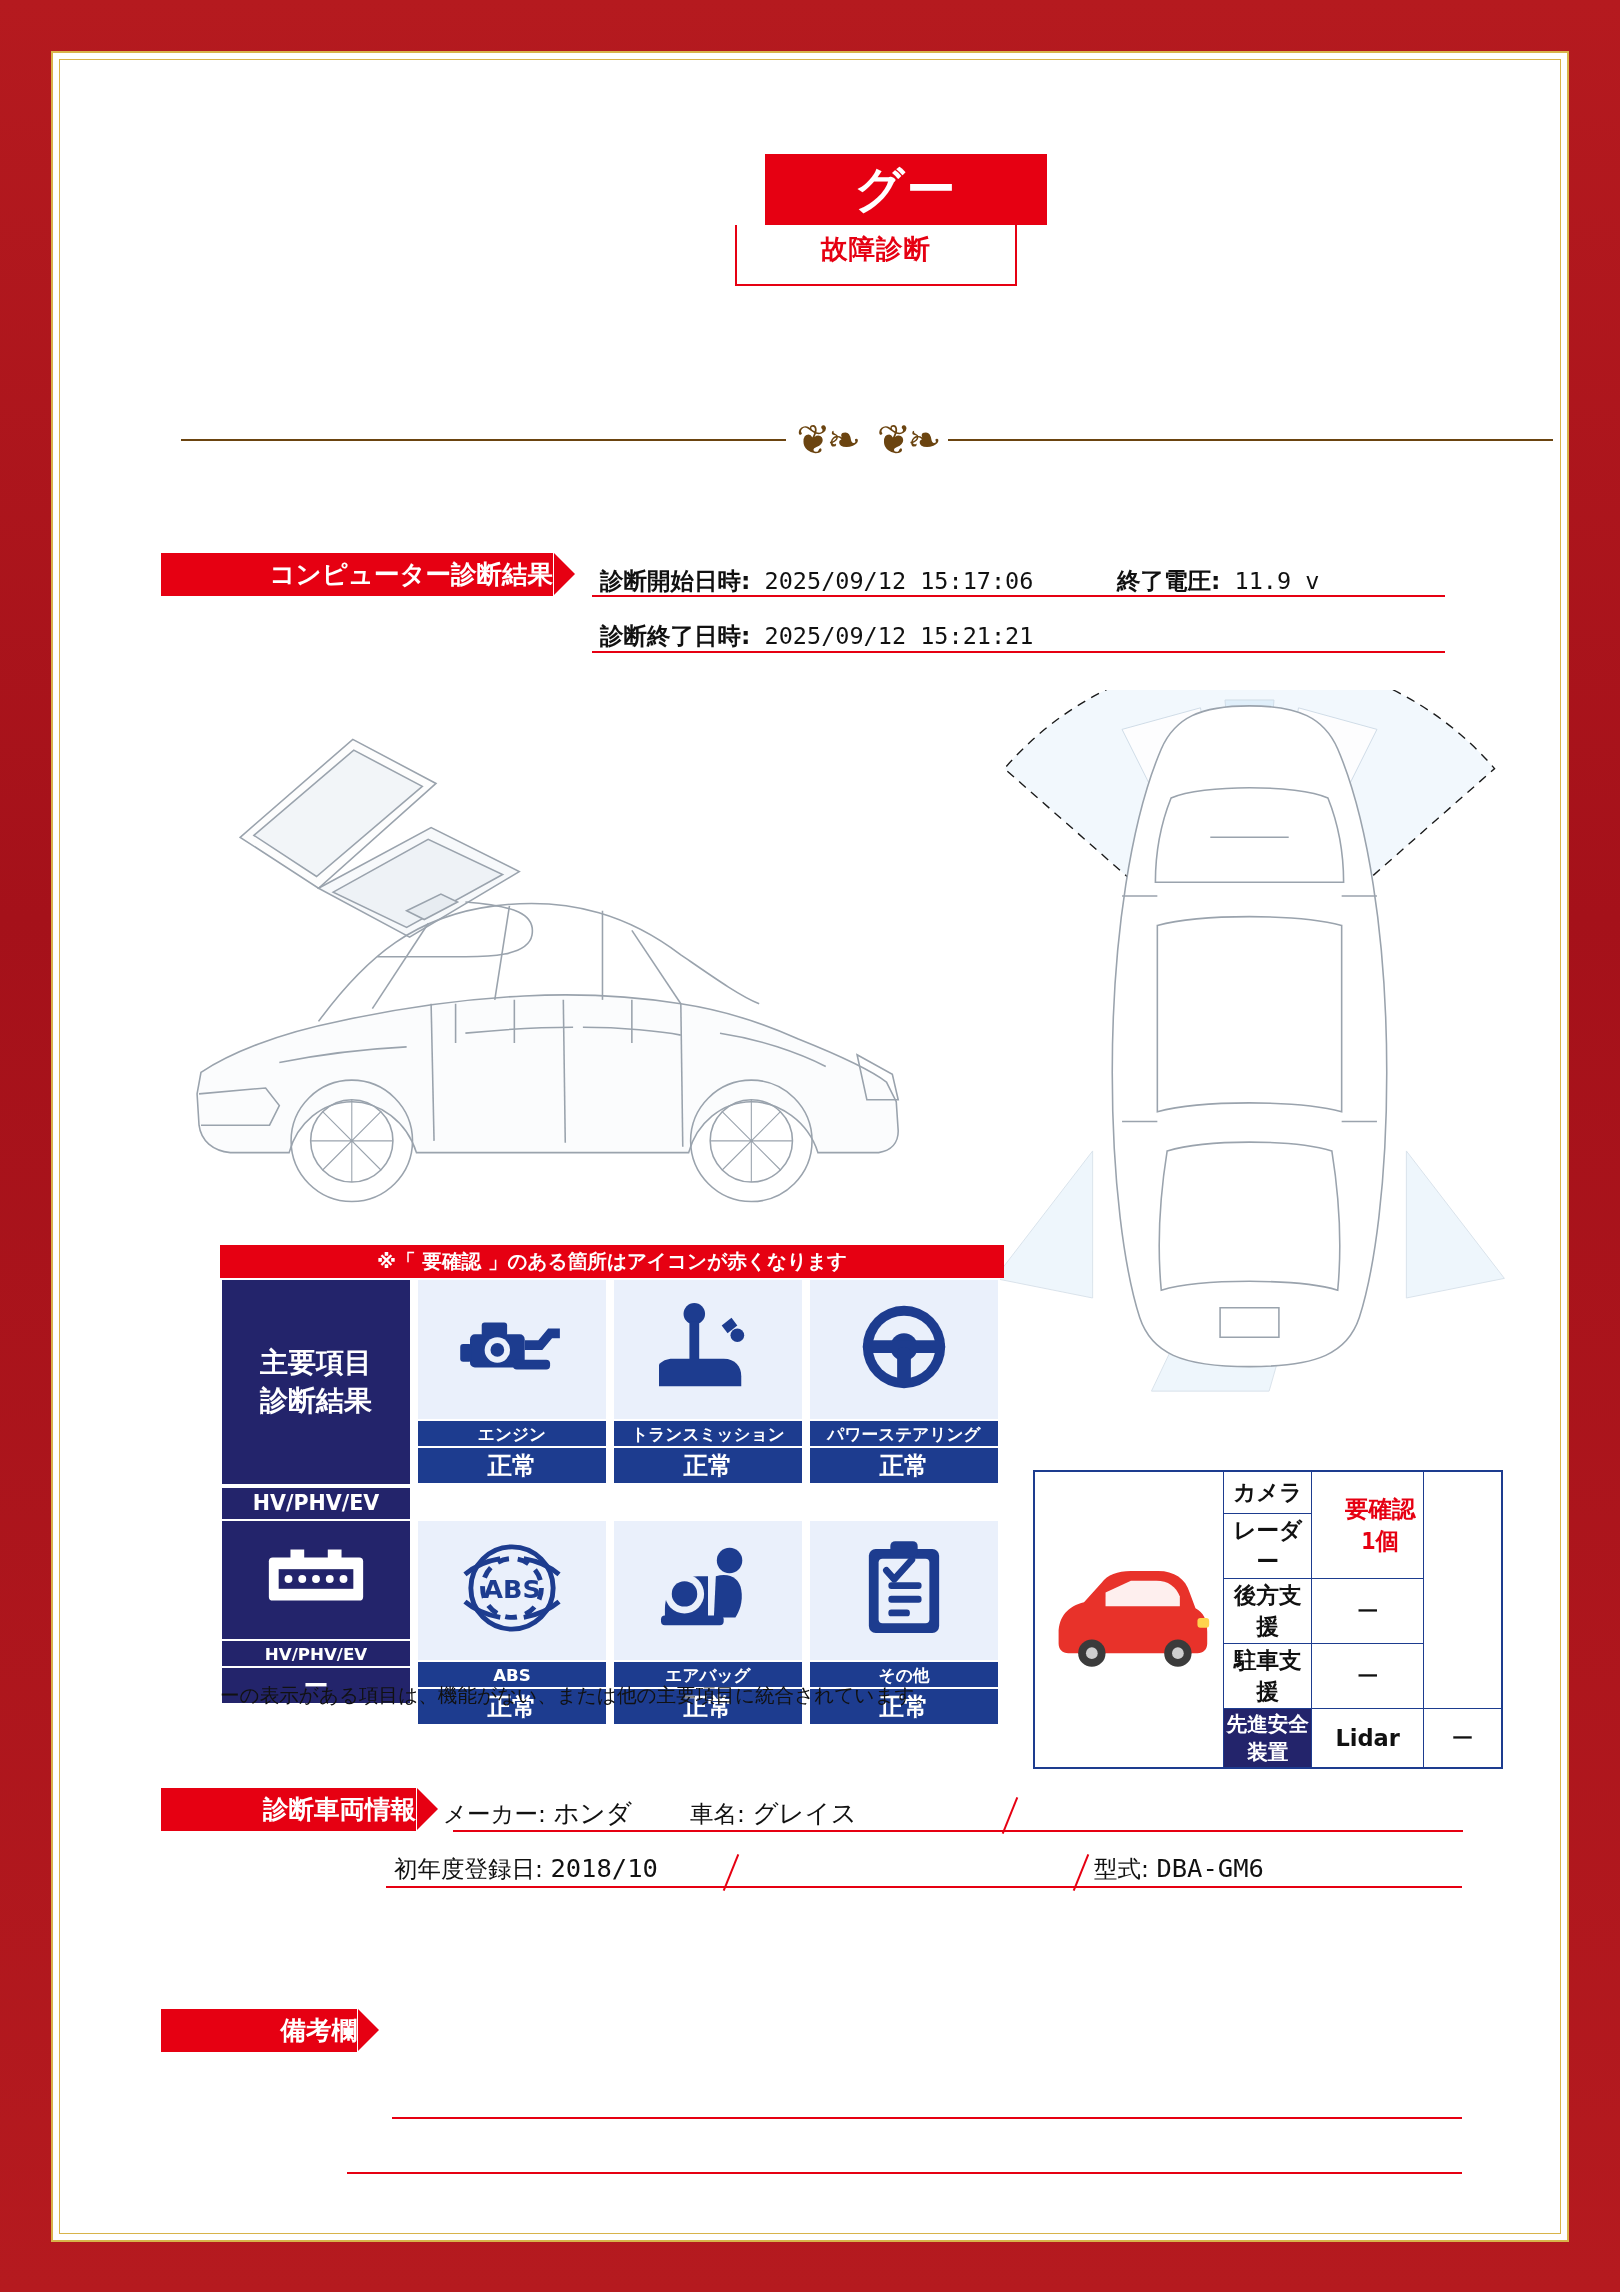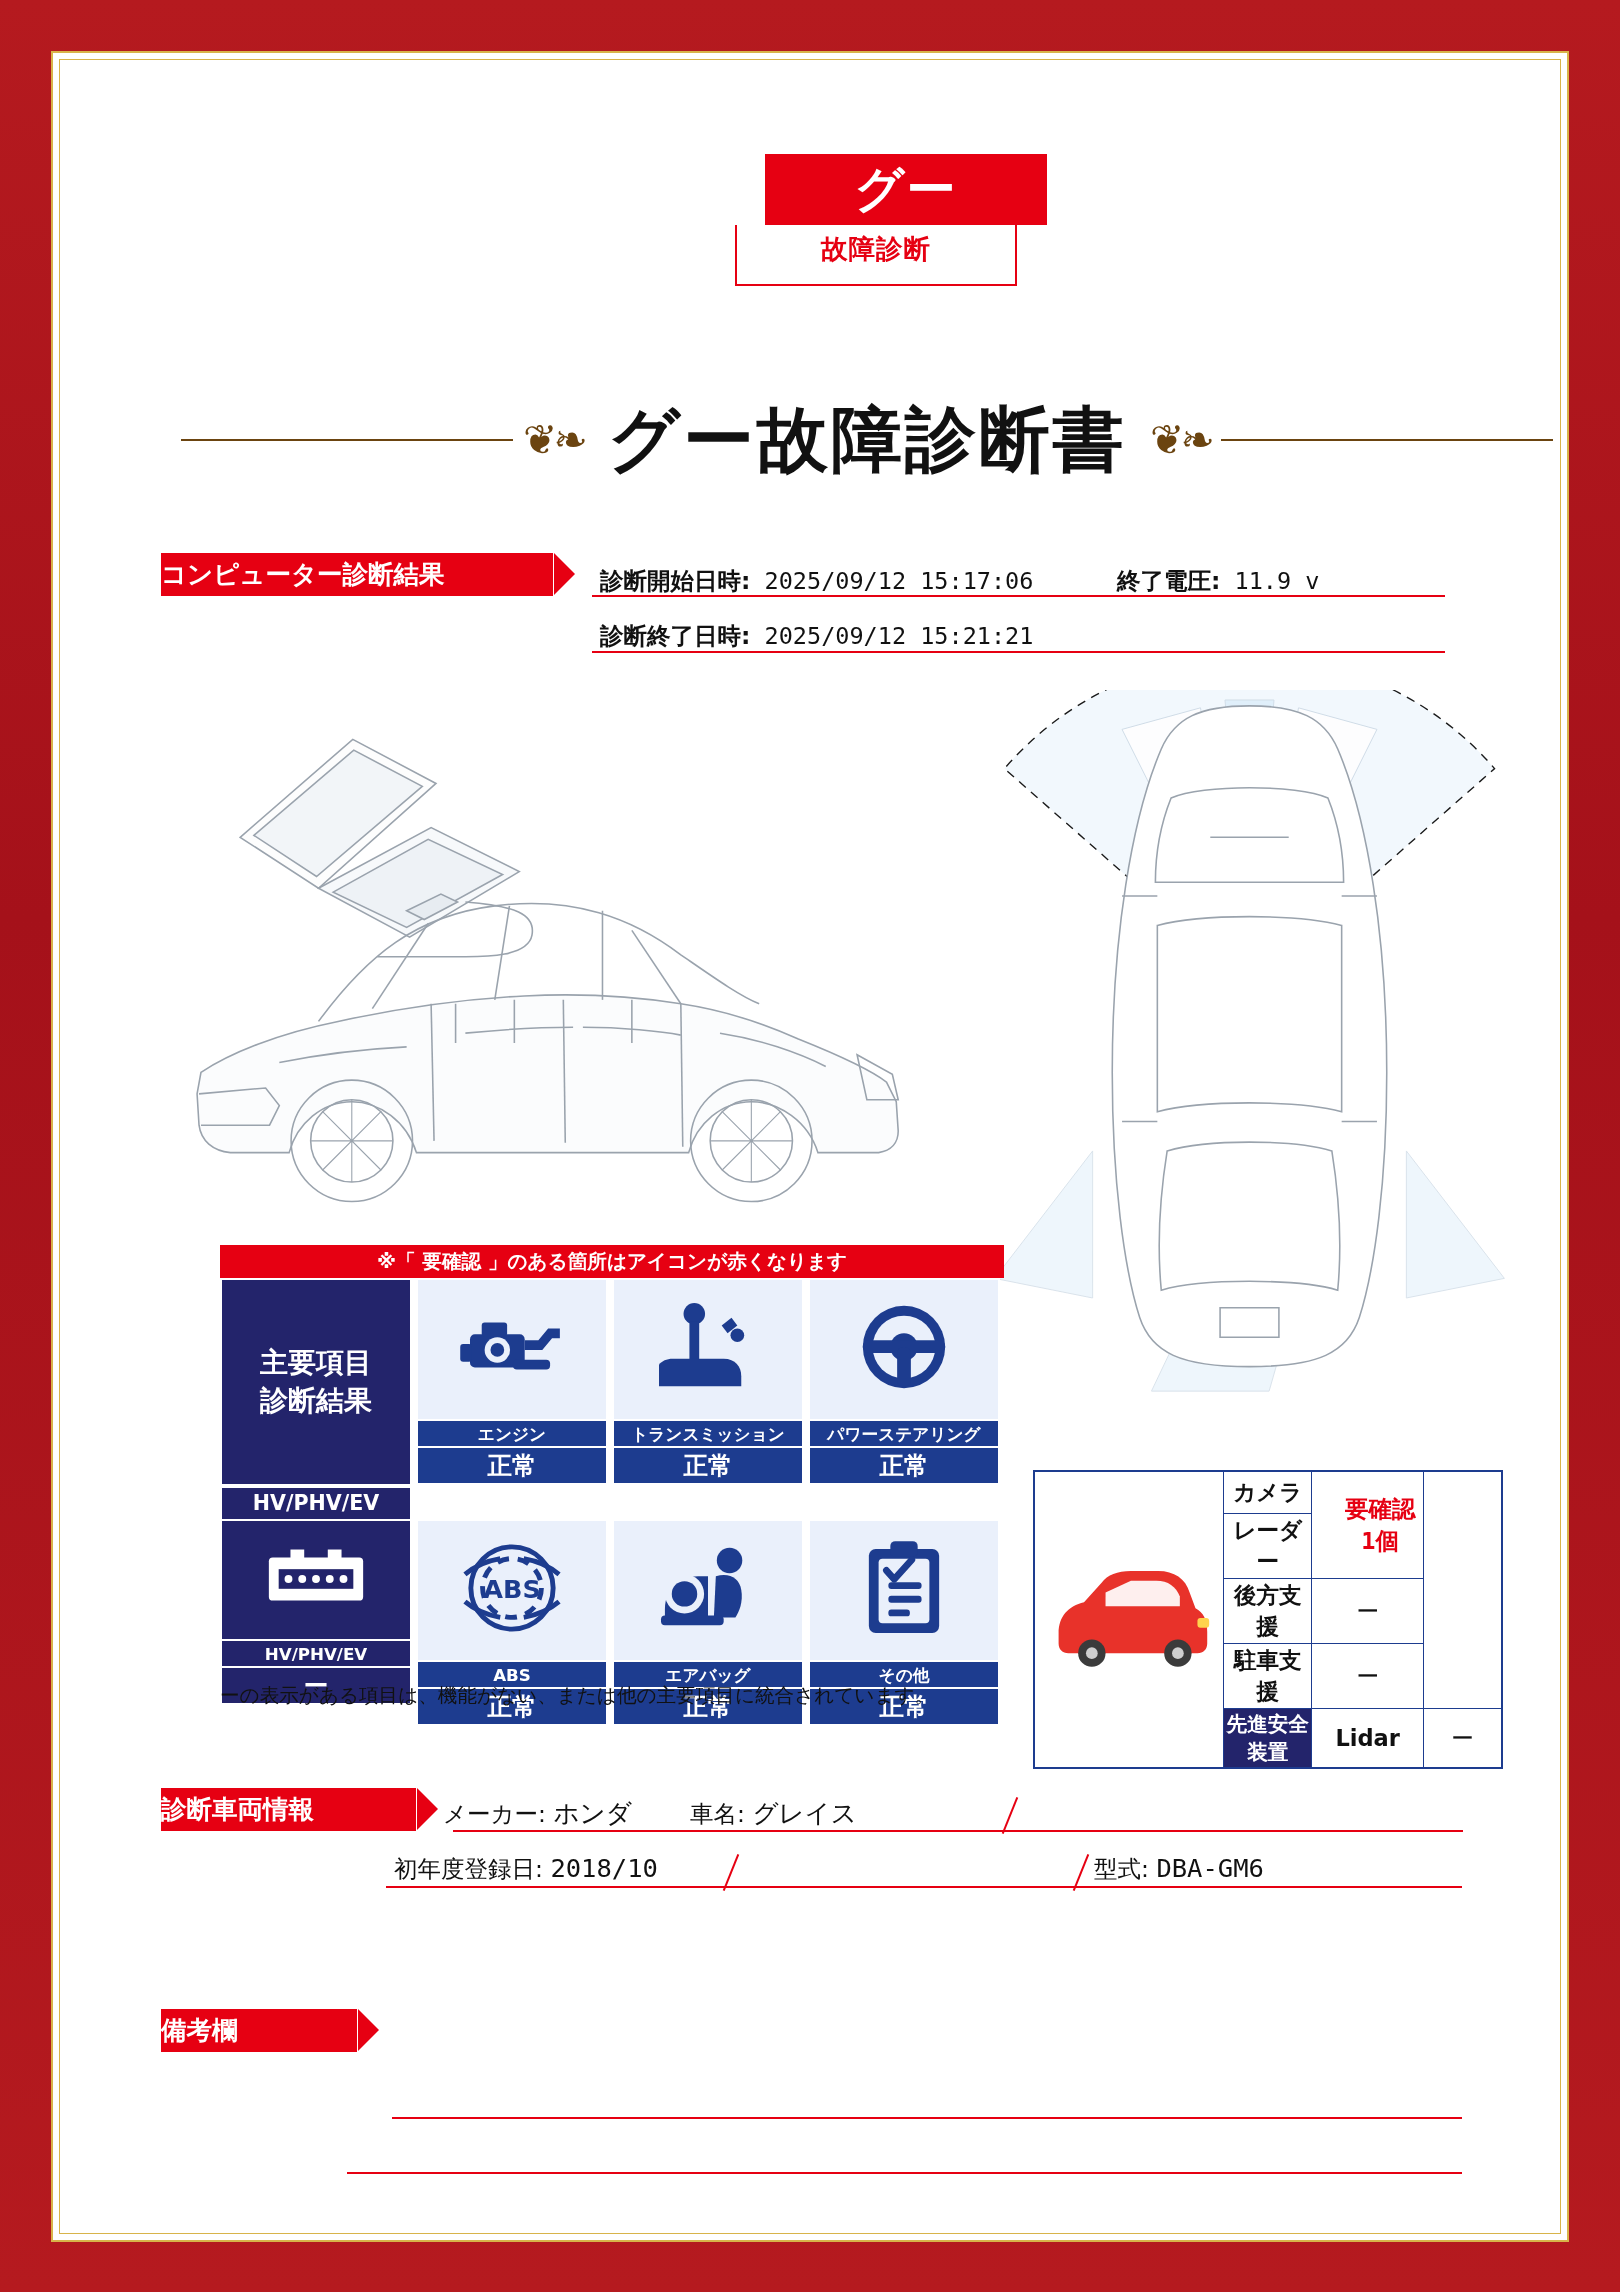--- a/index.html
+++ b/index.html
@@ -69,21 +69,21 @@
   .title-rule{flex:1;height:2.9px;background:#6b4410;}
   .title-orn{color:#6b4410;font-size:41px;padding:0 9.8px;letter-spacing:-3.9px;}
   .main-title{
     font-size:71px;font-weight:bold;color:#111;letter-spacing:2.9px;
     padding:0 13.7px;white-space:nowrap;
   }
 
   
   .ribbon{
     position:absolute;height:43px;background:#e60012;color:#fff;
-    font-weight:bold;font-size:25.5px;line-height:43px;text-align:left;
+    font-weight:bold;font-size:25.5px;line-height:43px;text-align:right;
   }
   .ribbon:after{
     content:"";position:absolute;right:-21.6px;top:0;border-style:solid;
     border-width:21.6px 0 21.6px 21.6px;border-color:transparent transparent transparent #e60012;
   }
   .diag-line{
     position:absolute;height:2px;background:#e60012;
   }
   .diag-field{
     position:absolute;font-size:23.5px;color:#111;font-family:"DejaVu Sans Mono","Liberation Mono",monospace;
@@ -160,21 +160,20 @@
   <div class="sheet">
 
     <div class="logo">
       <div class="logo-text">グー</div>
     </div>
     <div class="logo-sub">故障診断</div>
 
     <div class="title-row">
       <div class="title-rule"></div>
       <div class="title-orn">❦❧</div>
-      <div class="main-title">グー故障診断書</div>
       <div class="title-orn">❦❧</div>
       <div class="title-rule"></div>
     </div>
 
     <div class="ribbon" style="left:98px;top:490px;width:392px;">コンピューター診断結果</div>
 
     <div class="diag-line" style="left:529px;top:532px;width:853px;"></div>
     <div class="diag-line" style="left:529px;top:588px;width:853px;"></div>
 
     <div class="diag-field" style="left:537px;top:502px;">

